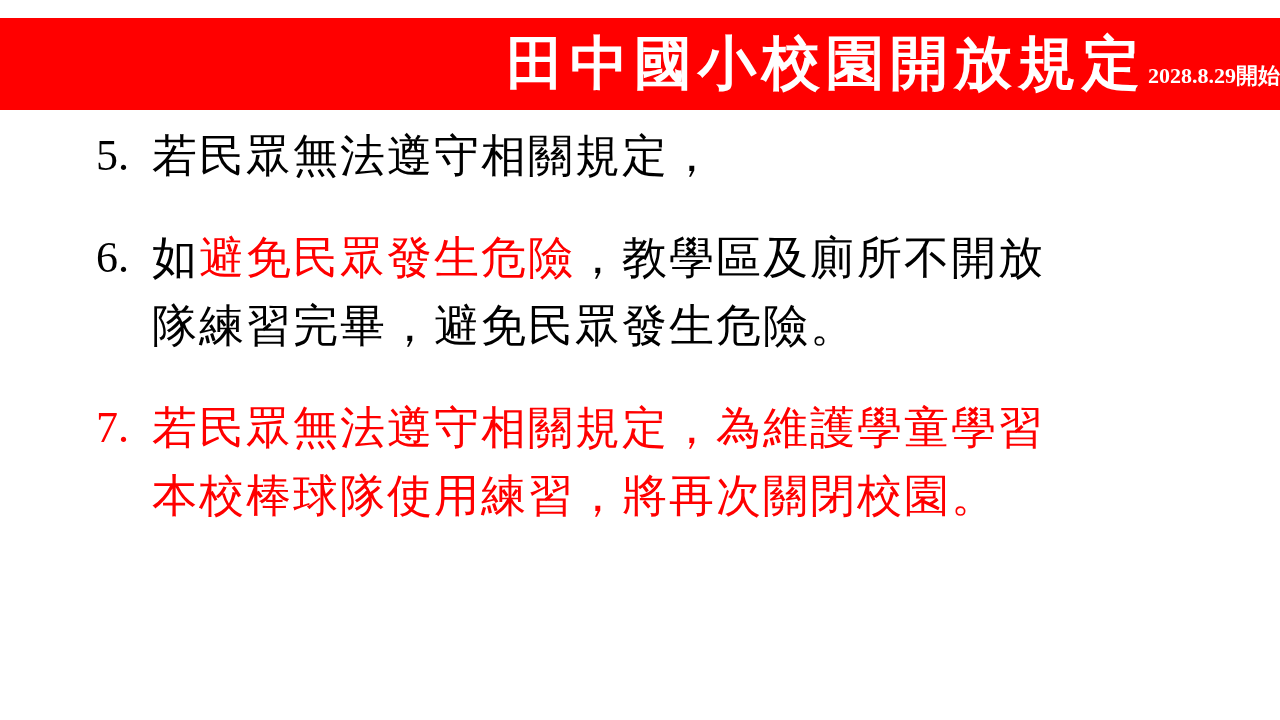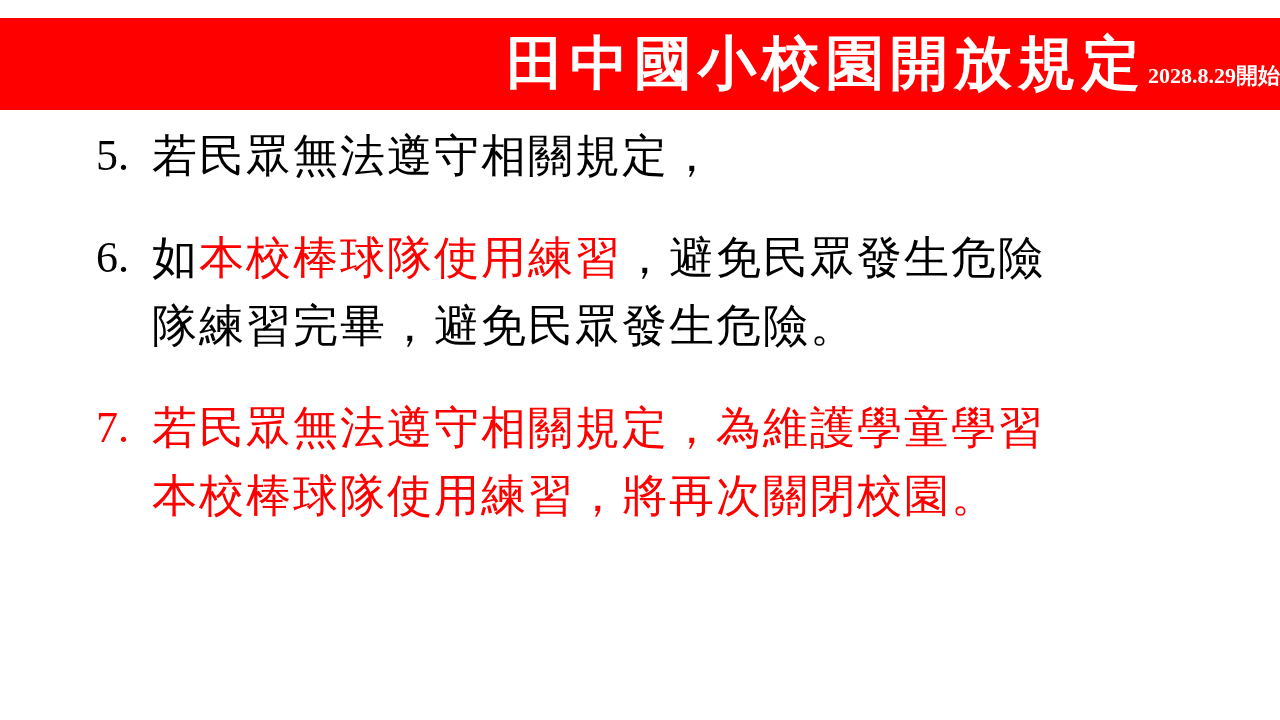--- a/index.html
+++ b/index.html
@@ -108,21 +108,21 @@
       <div class="line">
         <span class="seg black">若民眾無法遵守相關規定，</span>
       </div>
     </div>
   </div>
 
   <div class="item">
     <div class="item-num black">6.</div>
     <div class="item-body">
       <div class="line">
-        <span class="seg black">如</span><span class="seg red">本校棒球隊使用練習</span><span class="seg black">，避免民眾發生危險</span>
+        <span class="seg black">如</span><span class="seg red">避免民眾發生危險</span><span class="seg black">，教學區及廁所不開放</span>
       </div>
       <div class="line">
         <span class="seg black">隊練習完畢，避免民眾發生危險。</span>
       </div>
     </div>
   </div>
 
   <div class="item">
     <div class="item-num red">7.</div>
     <div class="item-body">

